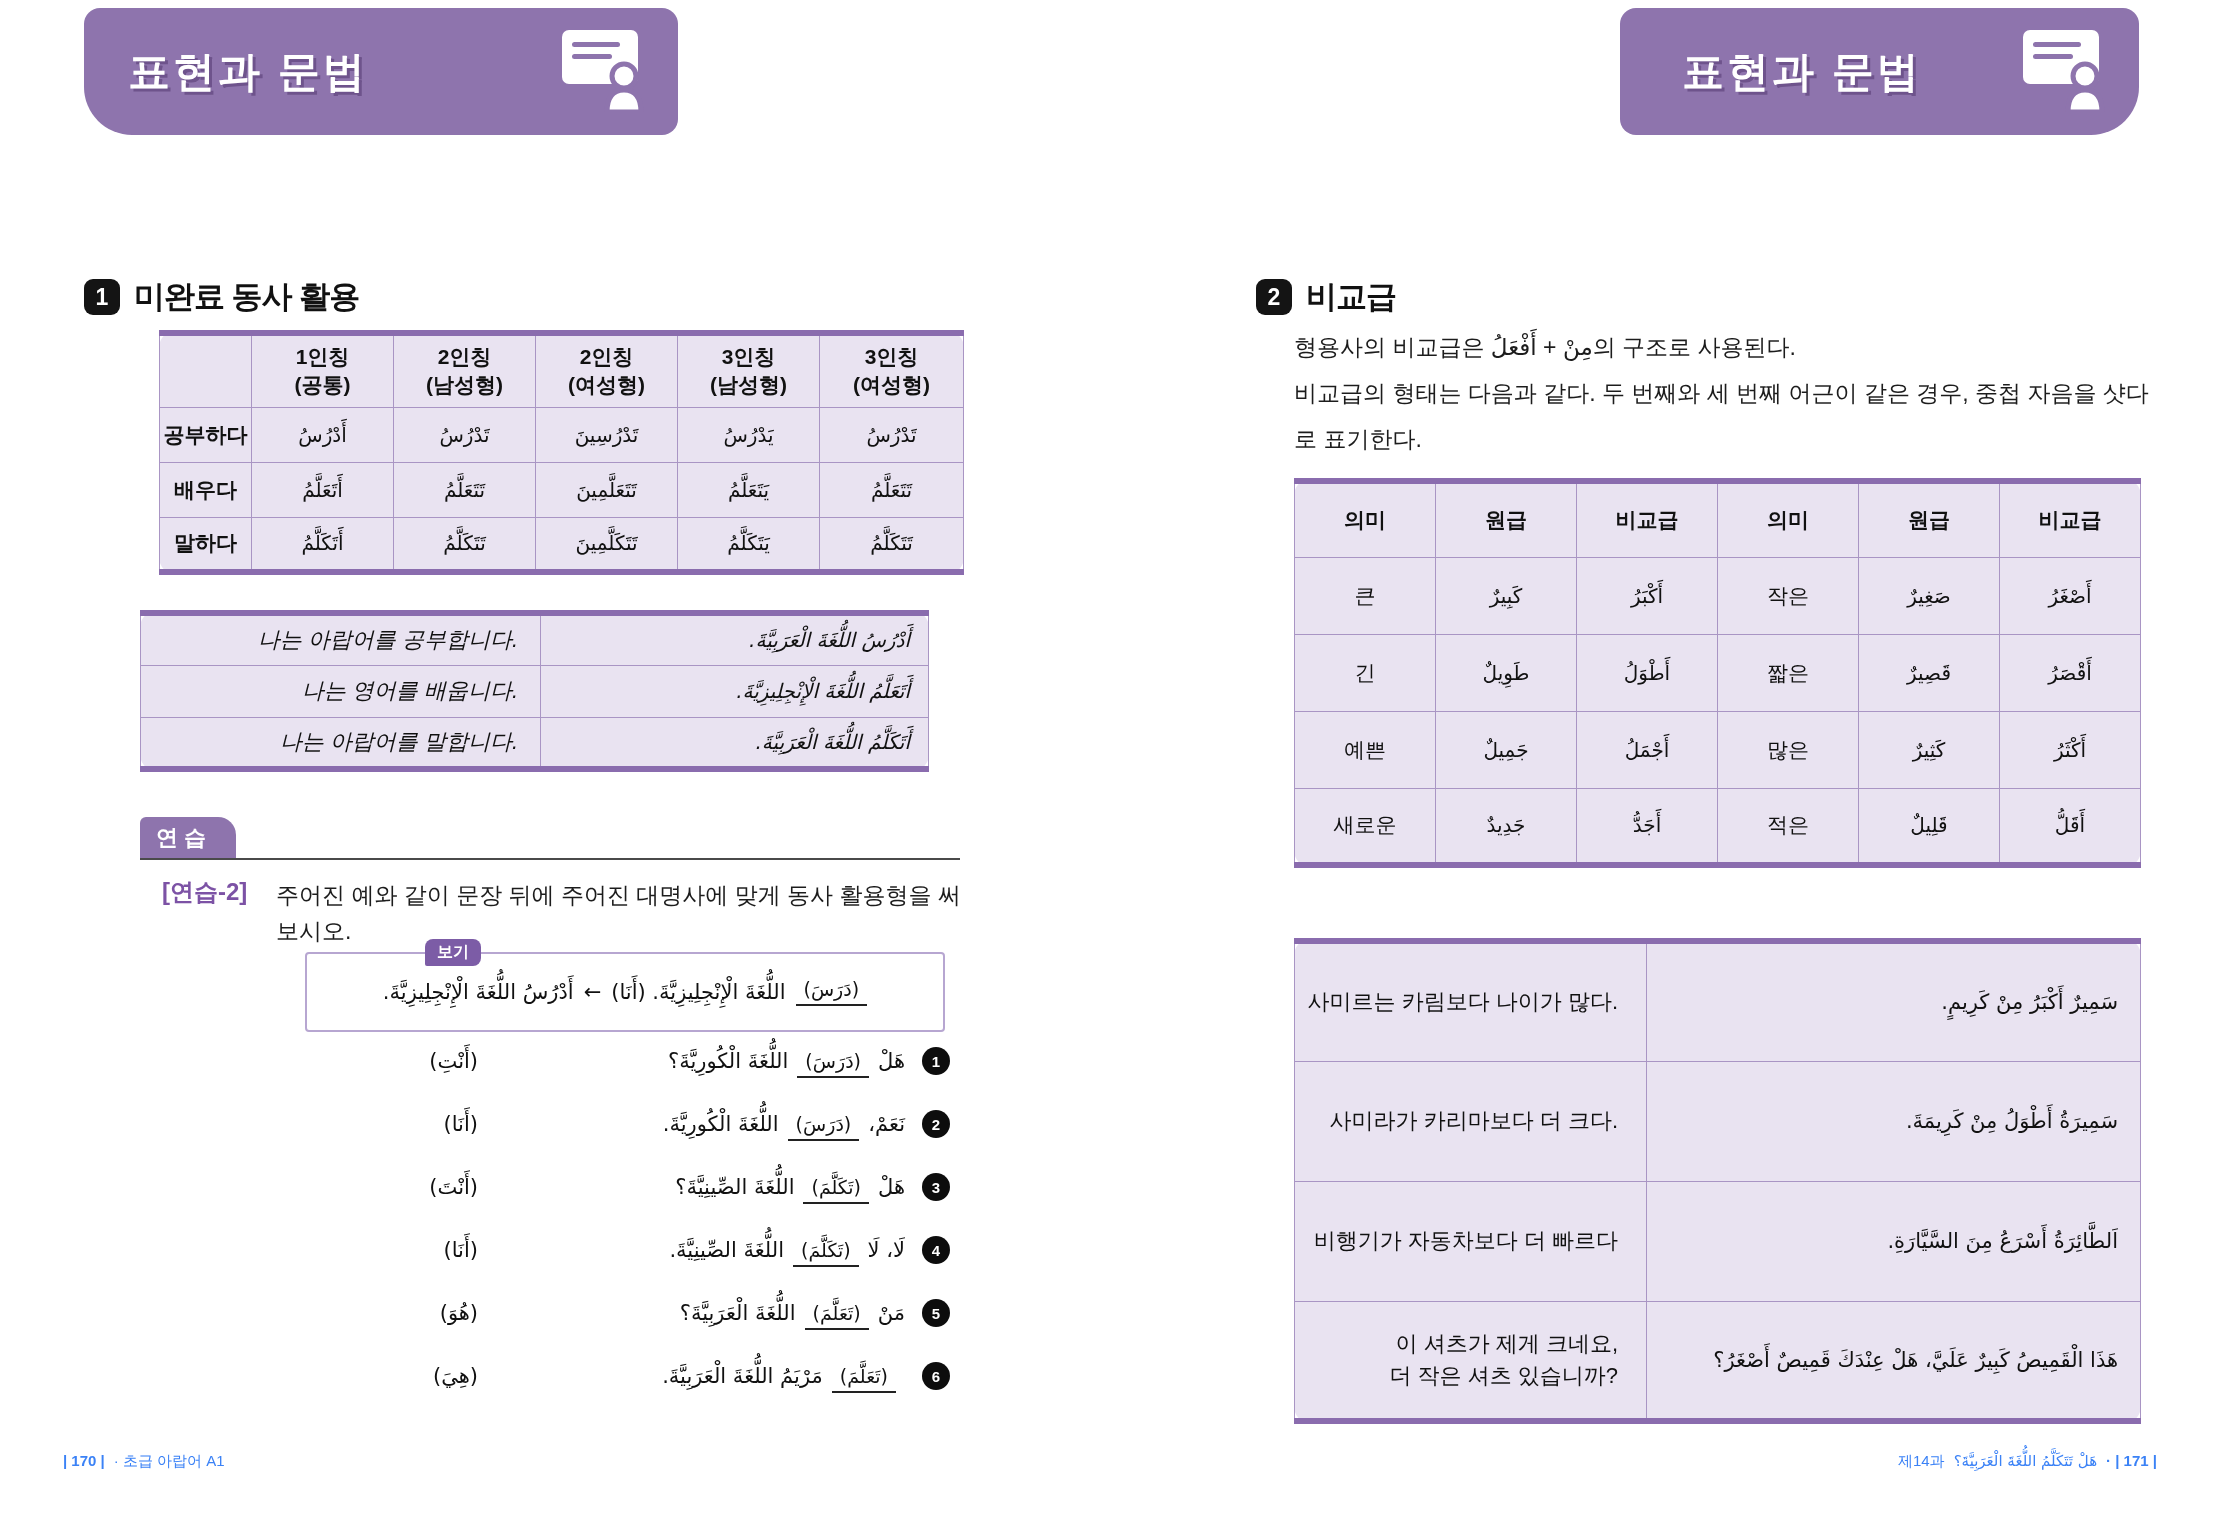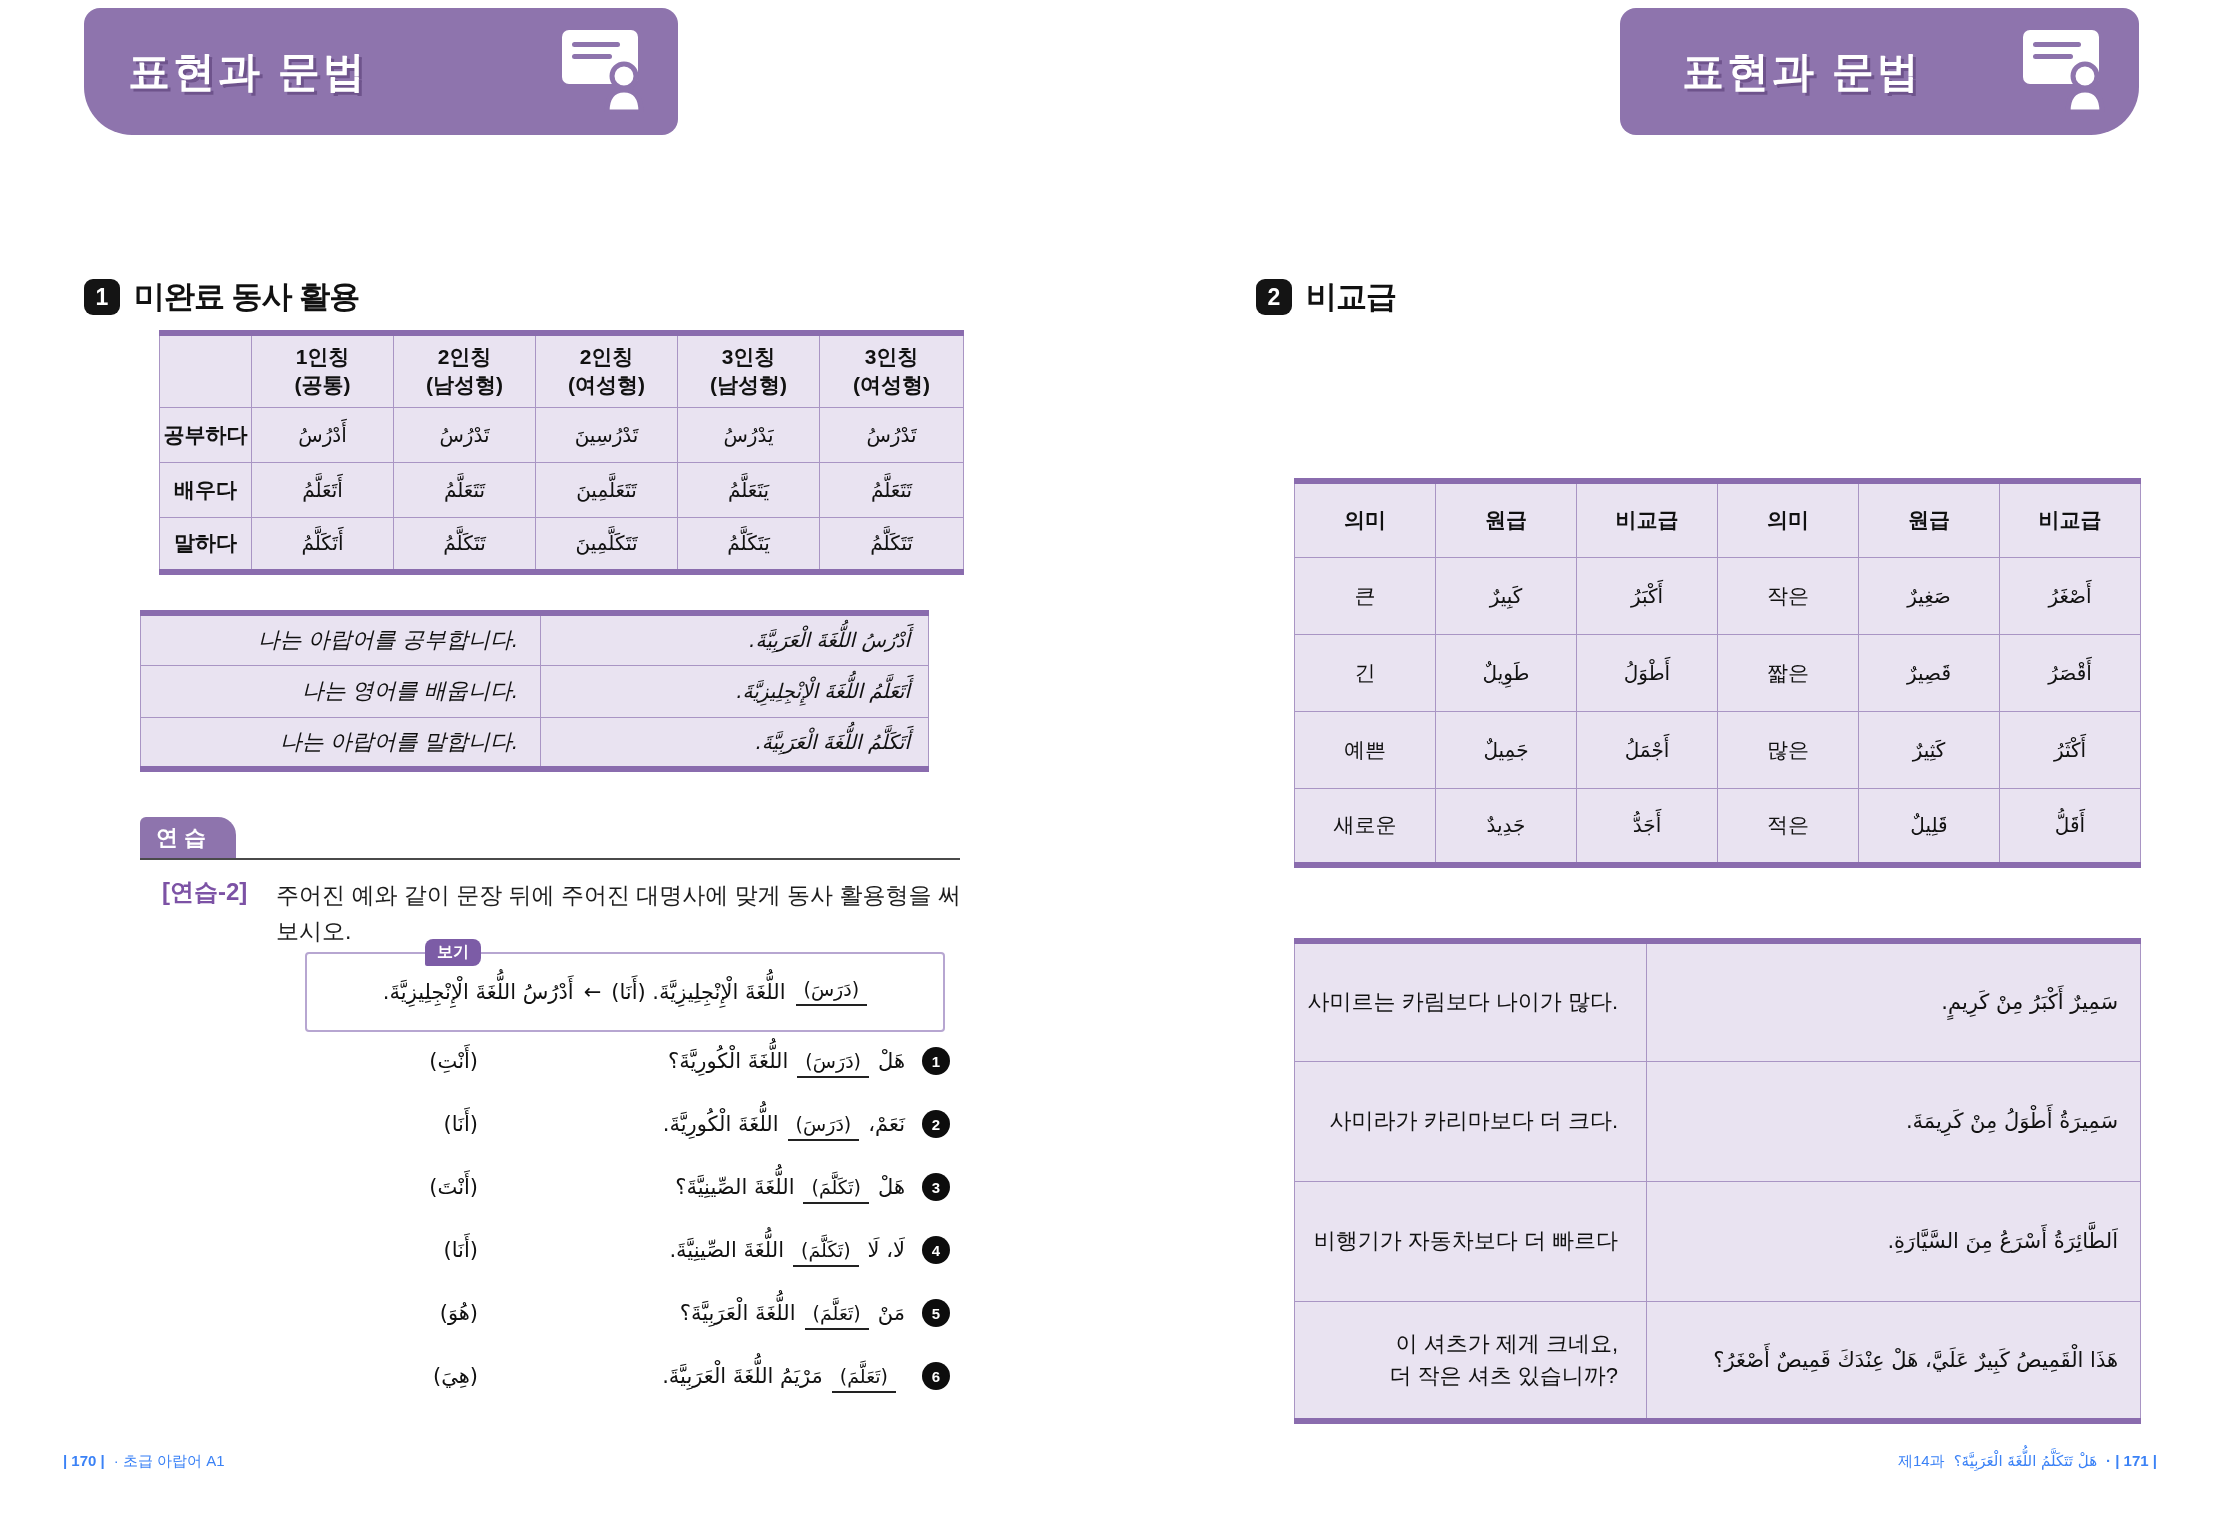--- a/index.html
+++ b/index.html
@@ -18,21 +18,21 @@
   .banner-icon{position:absolute;right:26px;top:20px;}
 
   
   .sec-head{position:absolute;display:flex;align-items:center;gap:14px;}
   .sec-num{width:36px;height:36px;background:#141414;border-radius:9px;color:#fff;
     font-size:23px;font-weight:800;display:flex;align-items:center;justify-content:center;}
   .sec-title{font-size:31px;font-weight:800;color:#111;letter-spacing:-1px;}
 
   
   table.ptable{border-collapse:collapse;table-layout:fixed;background:#e9e3f1;
-    border-top:6px solid #8a6cae;border-bottom:6px solid #8a6cae;}
+    border-top:6px solid #8a6cae;border-bottom:6px solid #8a6cae;border-radius:18px;}
   table.ptable td,table.ptable th{border:1px solid #a995c4;text-align:center;
     vertical-align:middle;padding:0;}
   table.ptable th{font-weight:800;font-size:21px;color:#111;}
   .hd-sub{display:block;font-weight:800;}
 
   .conj-wrap{position:absolute;left:159px;top:330px;}
   .conj-wrap table{width:804px;}
   .conj-wrap tr.hd{height:74px;}
   .conj-wrap tr.bd{height:55px;}
   .conj-ko{font-size:21px;font-weight:bold;}
@@ -248,20 +248,24 @@
         <path d="M47 84 q0 -22 17 -22 q17 0 17 22 z" fill="#ffffff" stroke="#8e74ad" stroke-width="5"></path>
       </svg>
     </div>
   </div>
 
   <div class="sec-head" style="left:1256px;top:276px;">
     <div class="sec-num">2</div>
     <div class="sec-title">비교급</div>
   </div>
 
+  <div class="intro">
+    <div><span>형용사의 비교급은 </span><span class="ar" dir="rtl">أَفْعَلُ</span><span> + </span><span class="ar" dir="rtl">مِنْ</span><span>의 구조로 사용된다.</span></div>
+    <div>비교급의 형태는 다음과 같다. 두 번째와 세 번째 어근이 같은 경우, 중첩 자음을 샷다로 표기한다.</div>
+  </div>
 
   <div class="comp-wrap">
     <table class="ptable">
       <colgroup>
           <col style="width:141px">
           <col style="width:141px">
           <col style="width:141px">
           <col style="width:141px">
           <col style="width:141px">
           <col style="width:141px">

